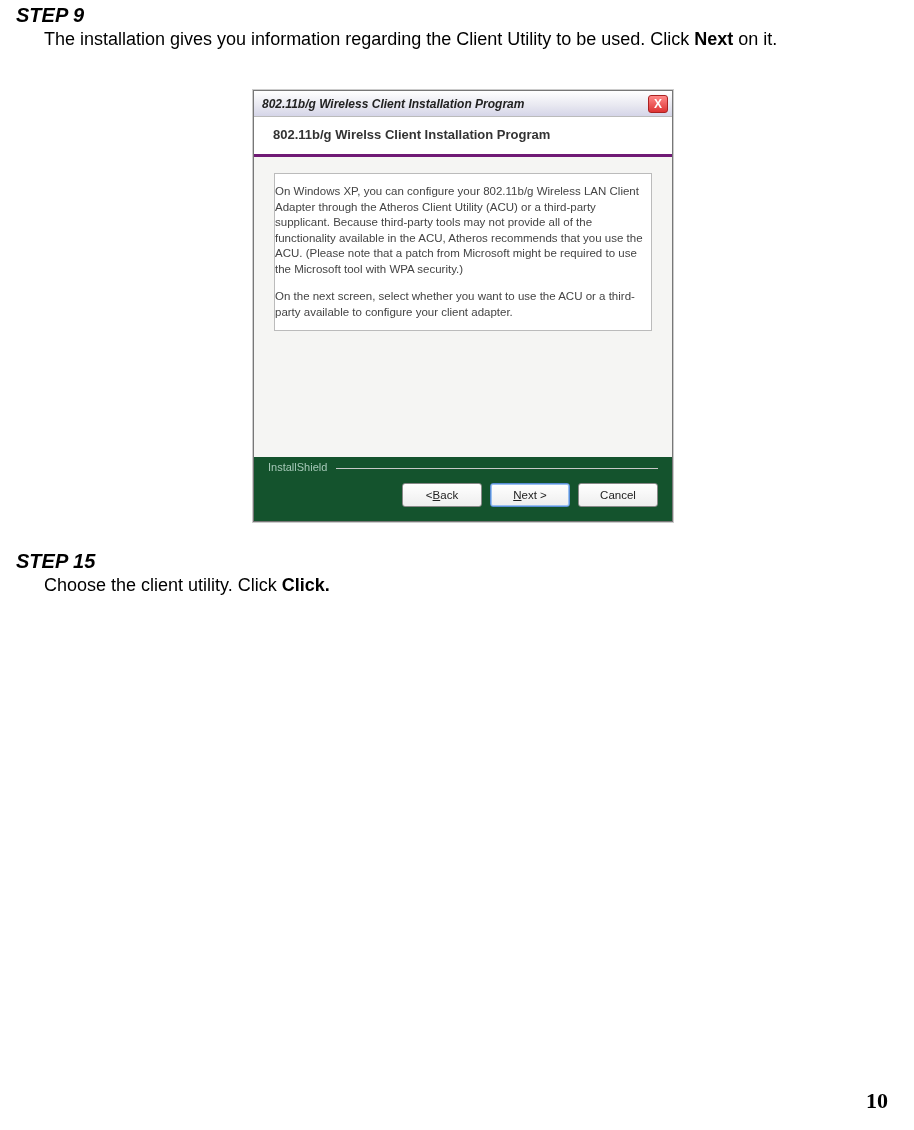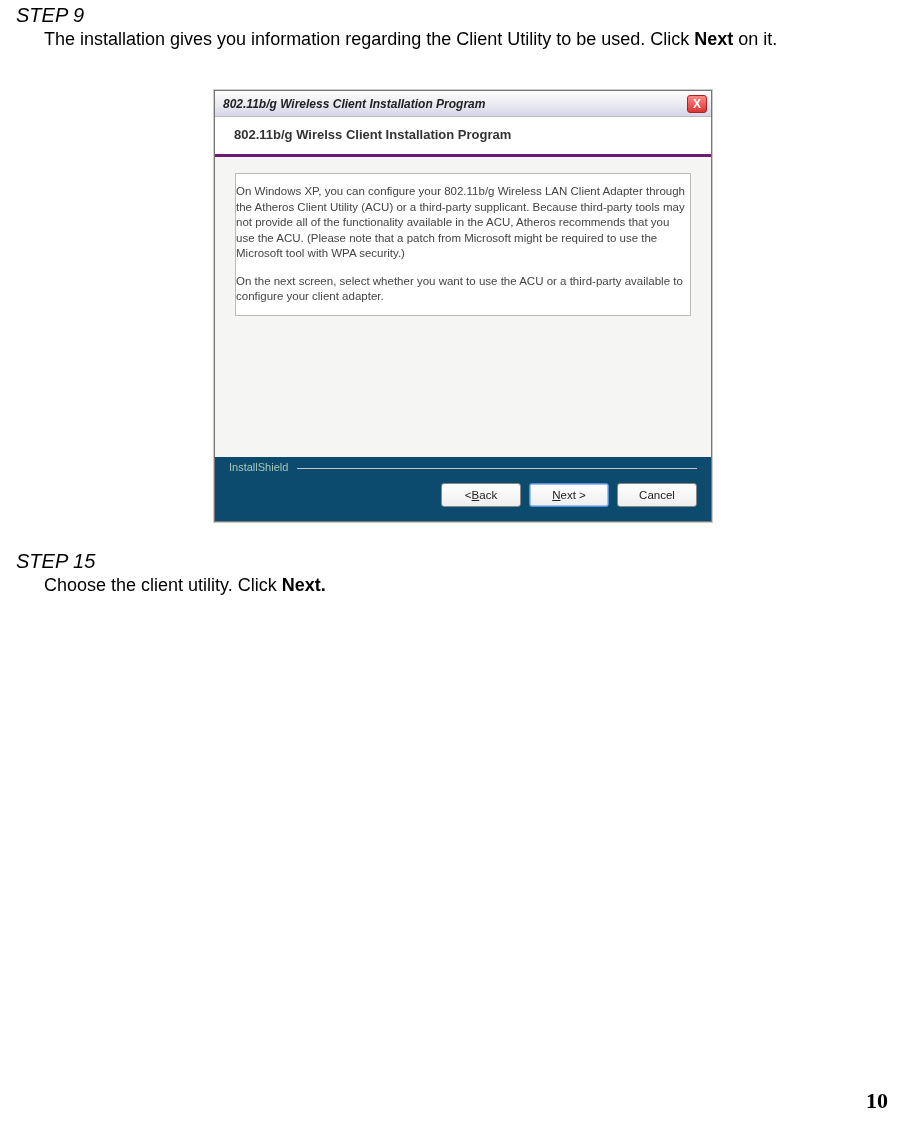--- a/index.html
+++ b/index.html
@@ -7,39 +7,39 @@
     width: 914px;
     height: 1130px;
     background: #fff;
     font-family: Arial, Helvetica, sans-serif;
     color: #000;
     position: relative;
     padding: 4px 16px;
   }
   .step-heading {
     font-style: italic;
-    font-weight: normal;
+    font-weight: bold;
     font-size: 20px;
     margin-bottom: 2px;
   }
   .step-body {
     font-size: 18px;
     margin-left: 28px;
     margin-bottom: 20px;
   }
   .bold { font-weight: bold; }
   .installer-wrap {
     display: flex;
     justify-content: center;
     margin: 40px 0 28px 0;
   }
   .installer {
-    width: 498px;
+    width: 420px;
     border: 1px solid #777;
-    background: #0c4a6e;
+    background: #14532d;
     box-shadow: 0 0 0 1px #ccc;
     font-family: Tahoma, Arial, sans-serif;
     margin-left: 12px;
   }
   .titlebar {
     height: 26px;
     background: linear-gradient(#fff,#e7e7f0 60%,#d5d5e8);
     border-bottom: 1px solid #bbb;
     display: flex;
     align-items: center;
@@ -161,16 +161,16 @@
       </div>
       <div class="xp-btn">
         <span>Cancel</span>
       </div>
     </div>
   </div>
 </div>
 
 <div class="step-heading">STEP 15</div>
 <div class="step-body">
-  <span>Choose the client utility. Click </span><span class="bold">Next.</span>
+  <span>Choose the client utility. Click </span><span class="bold">Click.</span>
 </div>
 
 <div class="page-num">10</div>
 
 </body></html>

